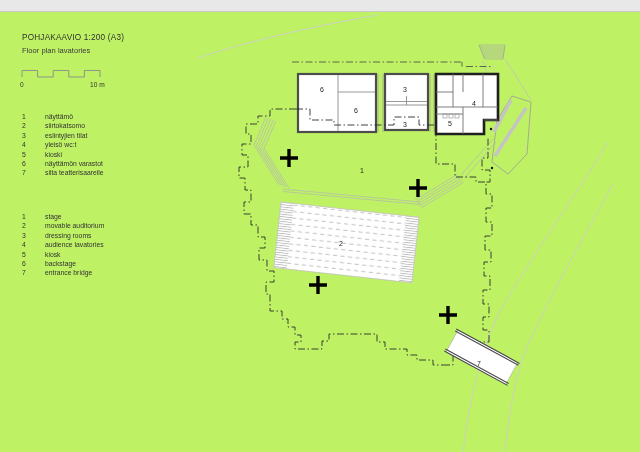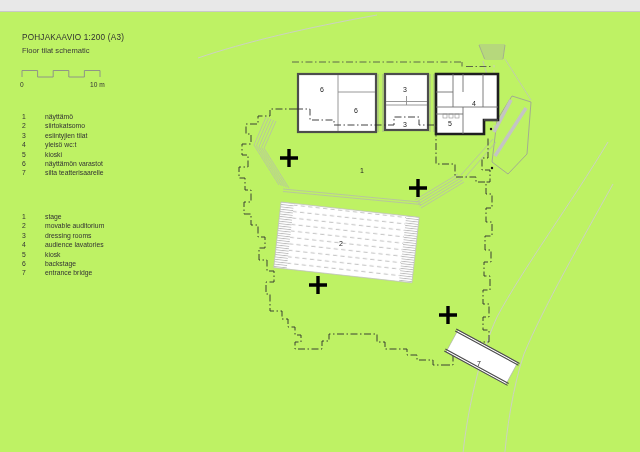--- a/index.html
+++ b/index.html
@@ -20,21 +20,21 @@
   .roomnum{font-size:7px;}
   .scaletext{font-size:6.6px;fill:#333;}
 </style>
 </head>
 <body>
 
 <div class="sheet">
 
   <div class="header">
     <div class="title">POHJAKAAVIO 1:200 (A3)</div>
-    <div class="subtitle">Floor tilat schematic</div>
+    <div class="subtitle">Floor plan lavatories</div>
   </div>
 
   <div class="legend legend-fi">
     <div class="lrow">
         <span>1</span>
         <span>näyttämö</span>
       </div>
     <div class="lrow">
         <span>2</span>
         <span>siirtokatsomo</span>

